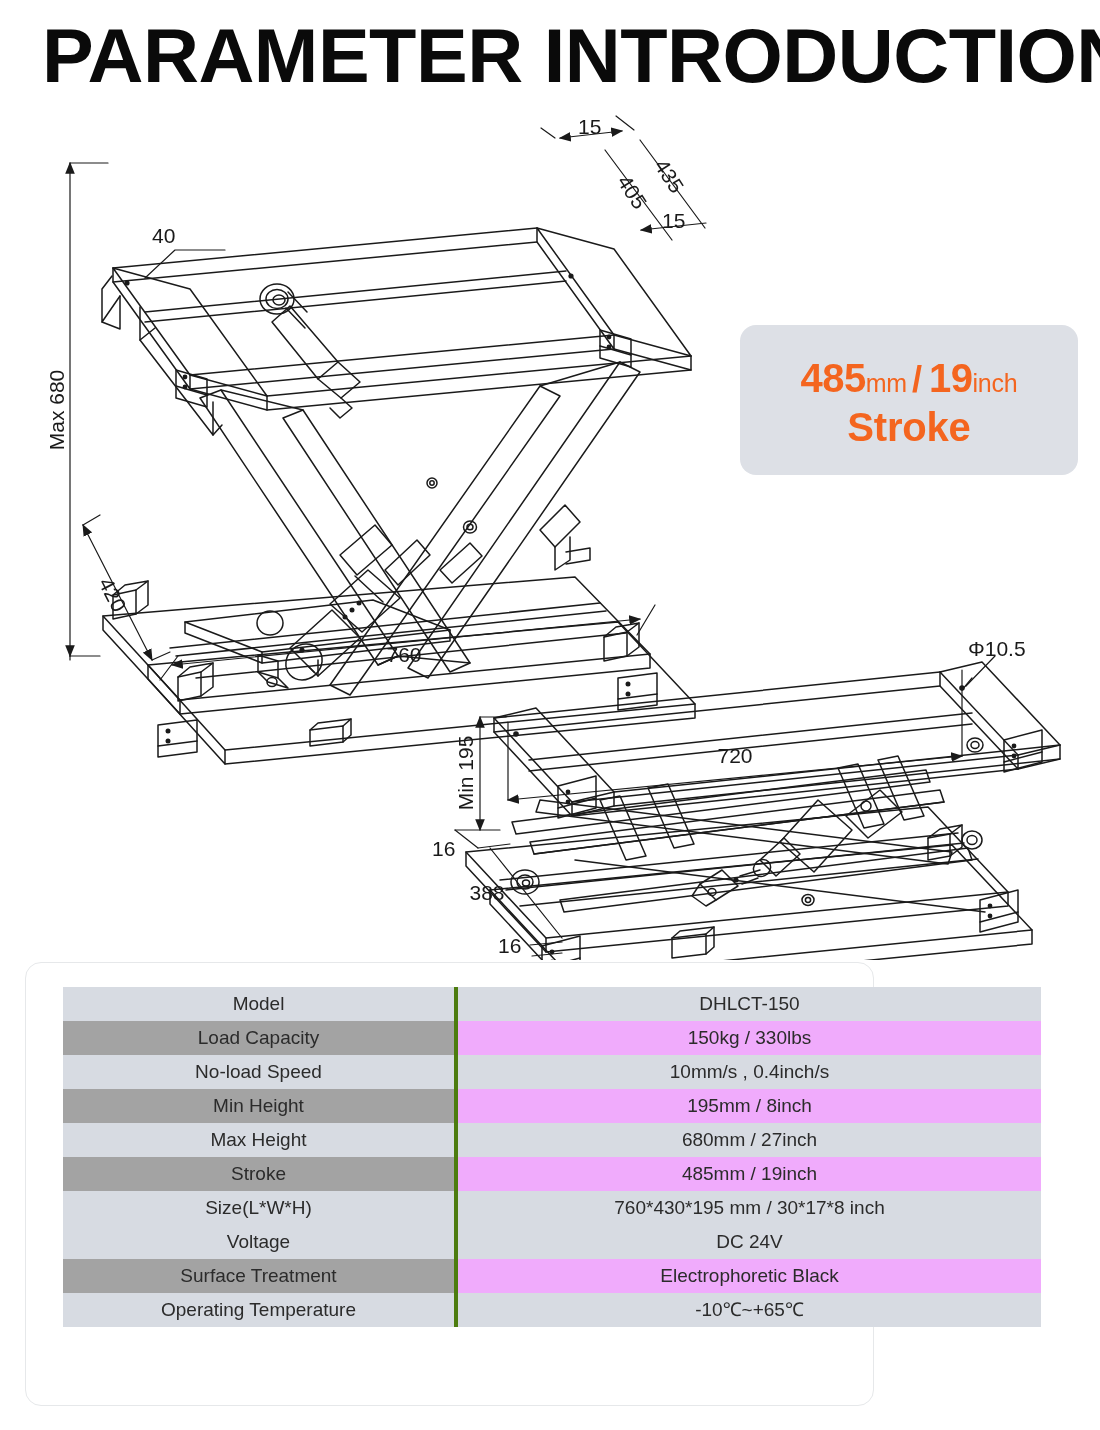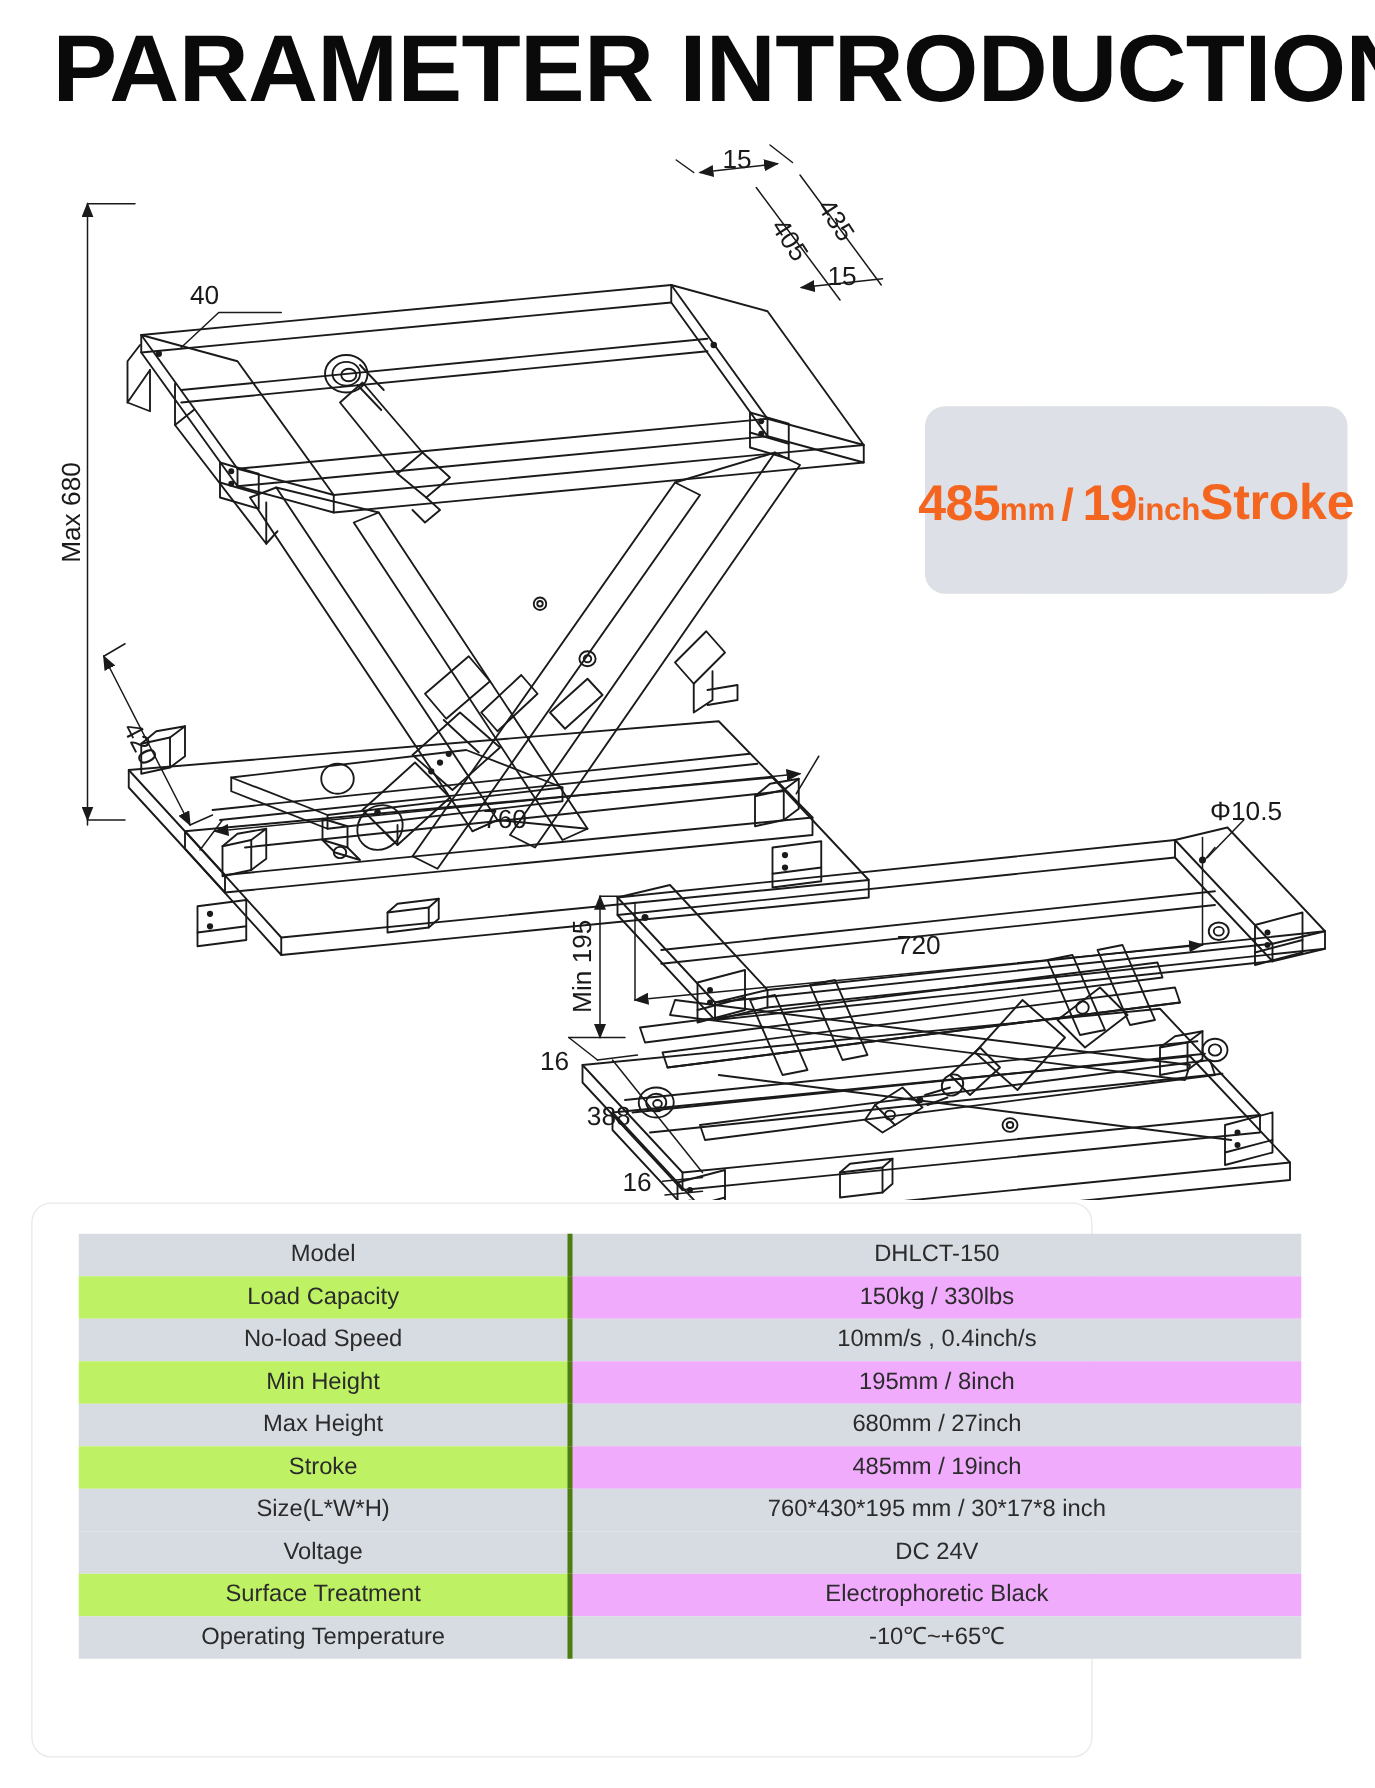--- a/index.html
+++ b/index.html
@@ -39,33 +39,33 @@
   #drawings svg { display: block; }
 
   
   #stroke-badge {
     position: absolute;
     left: 740px; top: 325px;
     width: 338px; height: 150px;
     background: #dde0e6;
     border-radius: 16px;
     display: flex;
-    flex-direction: row;
+    flex-direction: column;
     align-items: center;
     justify-content: center;
     color: #f4651f;
   }
   .badge-line1 {
     display: flex;
     align-items: baseline;
     justify-content: center;
     white-space: nowrap;
   }
   .badge-num { font-size: 40px; font-weight: 700; letter-spacing: -0.5px; }
-  .badge-unit { font-size: 25px; font-weight: 700; letter-spacing: -0.2px; margin-top: 19px; }
+  .badge-unit { font-size: 25px; font-weight: 400; letter-spacing: -0.2px; margin-top: 19px; }
   .badge-sep { font-size: 36px; font-weight: 700; margin: 0 7px 0 5px; }
   .badge-line2 {
     font-size: 40px; font-weight: 700;
     margin-top: 4px; letter-spacing: -0.2px;
   }
 
   
   #spec-card {
     position: absolute;
     left: 25px; top: 962px;
@@ -88,21 +88,21 @@
     color: #2b2b2b;
     text-align: center;
     vertical-align: middle;
     line-height: 34px;
     padding: 0;
     white-space: nowrap;
   }
   .col-label { width: 393px; }
   .col-value { width: 585px; border-left: 4px solid #4d7c0f; }
   tr.odd td { background: #d7dbe2; }
-  tr.even td { background: #bef264; }
+  tr.even td { background: #a3a3a3; }
   tr.even .col-value { background: #f0abfc; }
 </style>
 </head>
 <body>
 
 <div id="page">
 
   <h1 id="page-title">PARAMETER INTRODUCTION</h1>
 
   <div id="drawings">

